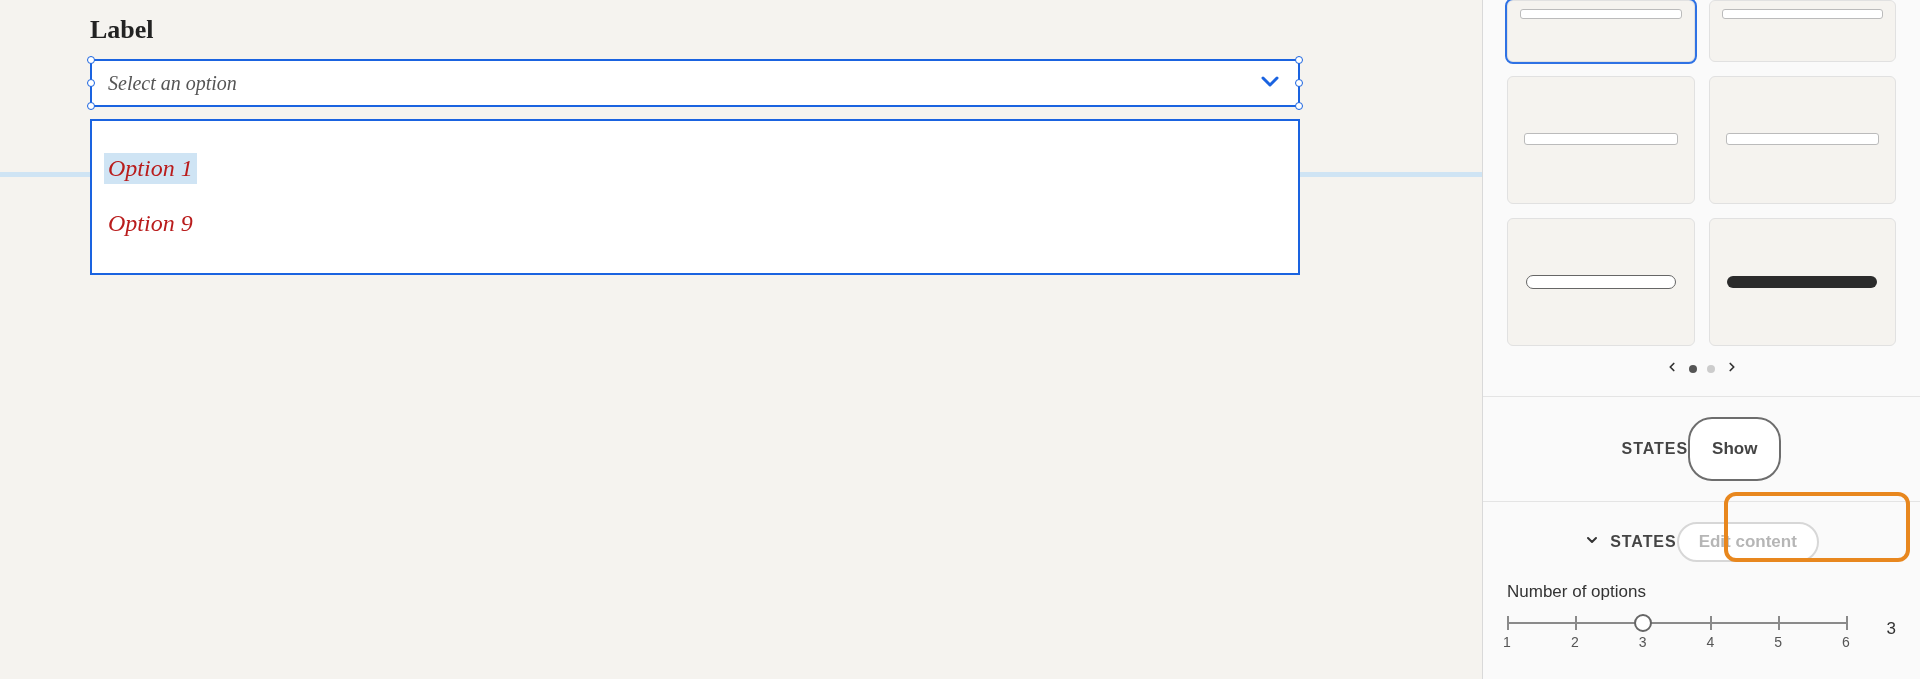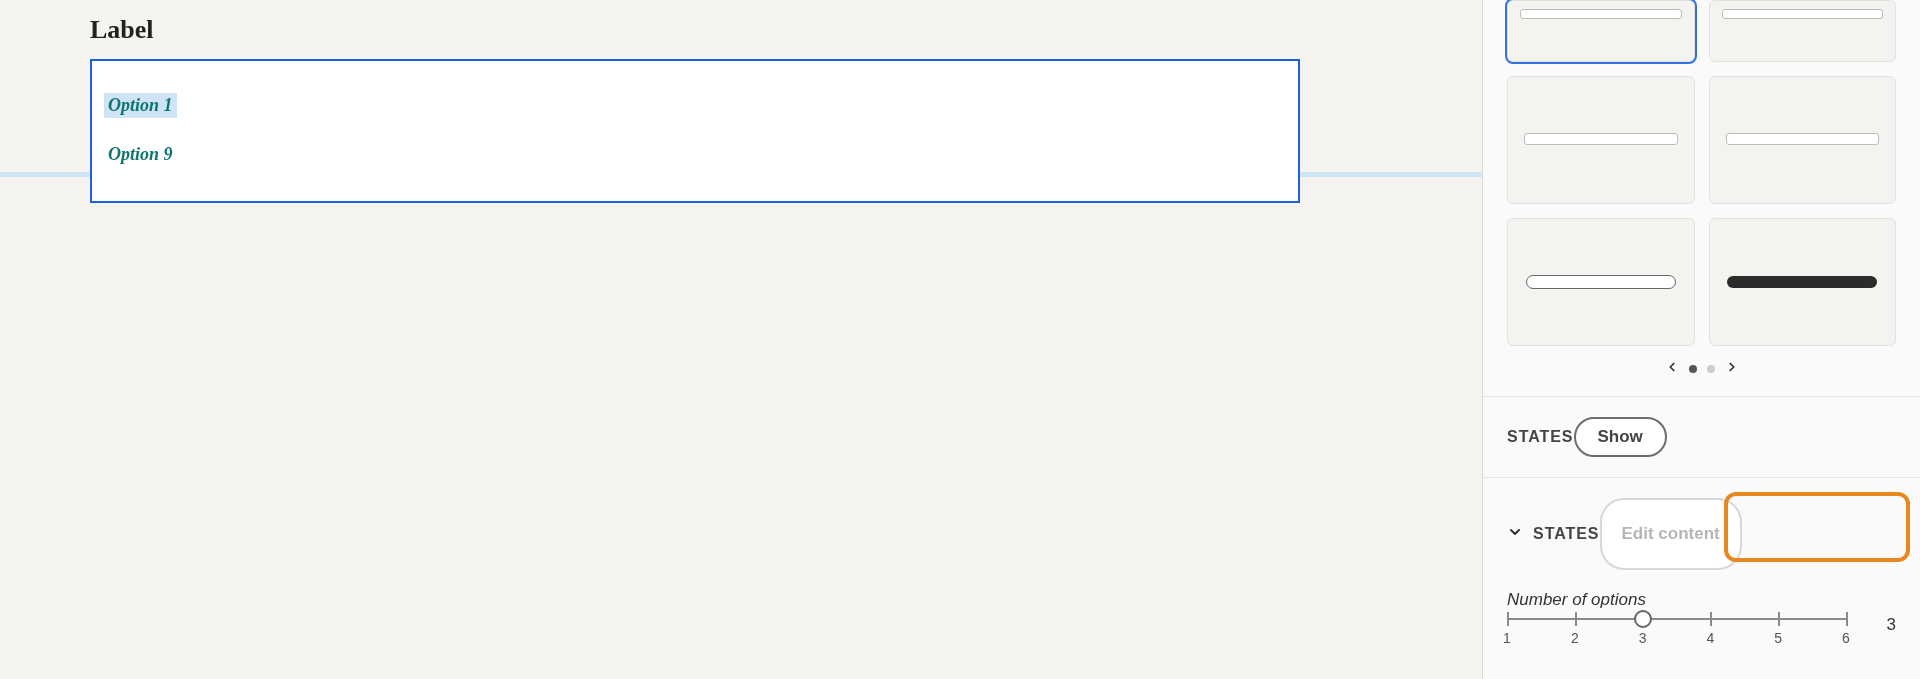--- a/index.html
+++ b/index.html
@@ -89,24 +89,23 @@
   .options-panel {
     margin-top: 12px;
     border: 2px solid #1a63e0;
     background: #fff;
     padding: 20px 12px 22px 12px;
   }
 
   .option-row {
     font-style: italic;
     font-family: Georgia, serif;
-    font-size: 18px;
-    color: #0f766e;
+    font-size: 24px;
+    color: #b91c1c;
     padding: 14px 4px;
-    font-weight: bold;
   }
   .option-row.sel {
     display: inline-block;
     background: #cfe4f4;
     padding: 2px 4px;
     margin: 12px 0;
   }
 
   
   .side-panel {
@@ -172,75 +171,75 @@
   }
   .dot { width:8px; height:8px; border-radius:50%; background:#ccc;}
   .dot.cur { background:#555;}
   .pager svg { cursor:pointer; }
 
   .panel-section {
     padding: 20px 24px;
     border-bottom: 1px solid #e4e4e4;
     display:flex;
     align-items:center;
-    justify-content:flex-start;
+    justify-content:center;
   }
   .panel-section.noborder { border-bottom:none; }
 
   .sec-title {
     font-size: 16px;
     font-weight: 700;
     letter-spacing: 0.06em;
     color: #444;
     display:flex;
     align-items:center;
     gap:10px;
   }
 
   .show-btn {
     border: 2px solid #6d6d6d;
     background: #fff;
     color: #444;
     font-weight: 600;
     font-size: 17px;
     border-radius: 24px;
-    padding: 8px 22px;
+    padding: 20px 22px;
     cursor:pointer;
     font-family: inherit;
   }
 
   .edit-btn {
     border: 2px solid #d7d7d7;
     background: #fff;
     color: #b6b6b6;
     font-weight: 600;
     font-size: 17px;
     border-radius: 24px;
-    padding: 24px 20px;
+    padding: 8px 20px;
     font-family: inherit;
   }
 
   .highlight-ring {
     position: absolute;
     border: 4px solid #e8871e;
     border-radius: 12px;
     right: 10px;
     top: 492px;
     width: 186px;
     height: 70px;
     pointer-events:none;
   }
 
   .num-opts {
     padding: 0 24px 0 24px;
   }
   .num-opts-label {
     font-size: 17px;
     color: #333;
-    font-style: italic;
+    margin-bottom: 12px;
   }
   .slider-wrap {
     display:flex;
     align-items:center;
     gap: 30px;
   }
   .slider-track {
     position: relative;
     flex: 1;
     height: 30px;
@@ -294,20 +293,35 @@
 </head>
 <body>
 
 <div class="canvas-border"></div>
 <div class="canvas">
   <div class="guide-line"></div>
 
   <div class="artboard">
     <div class="field-label">Label</div>
 
+    <div class="select-box">
+      <span class="handle h-tl"></span>
+      <span class="handle h-tr"></span>
+      <span class="handle h-bl"></span>
+      <span class="handle h-br"></span>
+      <span class="handle h-ml"></span>
+      <span class="handle h-mr"></span>
+
+      <span class="select-placeholder">Select an option</span>
+      <span class="chev-down">
+        <svg width="24" height="24" viewBox="0 0 24 24" fill="none" stroke="#1a63e0" stroke-width="3" stroke-linecap="round" stroke-linejoin="round">
+            <polyline points="5 9 12 16 19 9"></polyline>
+          </svg>
+      </span>
+    </div>
 
     <div class="options-panel">
       <div><span class="option-row sel">Option 1</span></div>
       <div class="option-row">Option 9</div>
     </div>
   </div>
 </div>
 
 <div class="side-panel">
 

